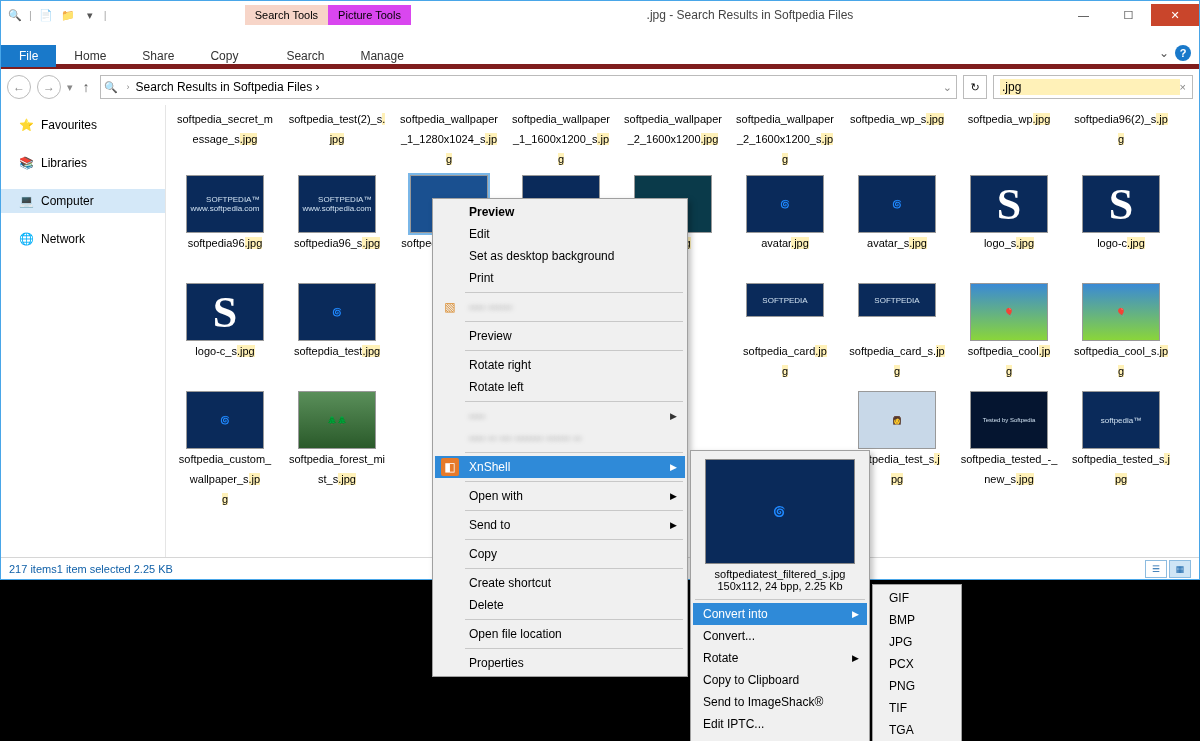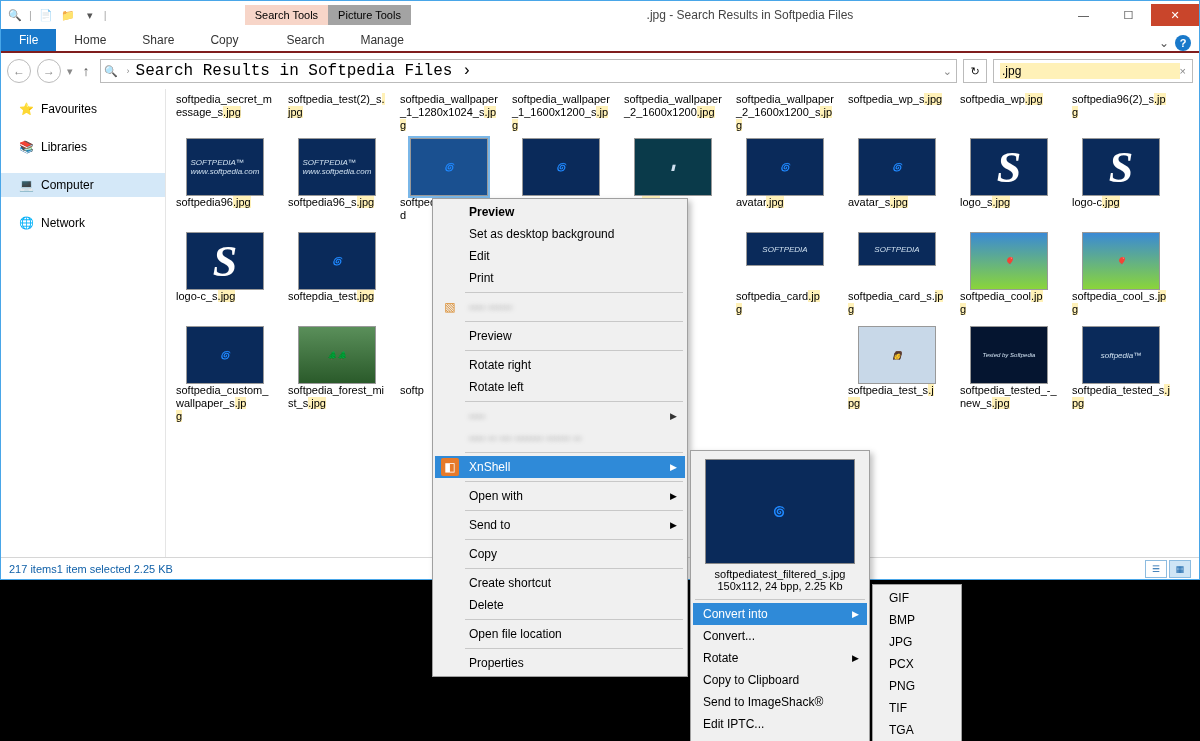--- a/index.html
+++ b/index.html
@@ -5,59 +5,59 @@
 * { box-sizing: border-box; margin: 0; padding: 0; }
 body { font-family: "Segoe UI", Tahoma, sans-serif; font-size: 11px; background: #000; width: 1200px; height: 741px; overflow: hidden; position: relative; }
 .window { width: 1200px; height: 580px; background: #fff; display: flex; flex-direction: column; border: 1px solid #49a6e8; }
 .titlebar { height: 28px; background: #fff; display: flex; align-items: center; }
 .qat { display: flex; align-items: center; gap: 6px; padding-left: 6px; }
 .qat-icon { width: 16px; height: 16px; display: flex; align-items: center; justify-content: center; color: #555; }
 .qat-sep { color: #aaa; }
 .tools-tabs { display: flex; margin-left: 138px; }
 .tools-tab { padding: 4px 10px; font-size: 11px; }
 .tools-tab.search { background: #f7d5c8; }
-.tools-tab.picture { background: #a3a3a3; }
+.tools-tab.picture { background: #d946ef; }
 .title-center { flex: 1; text-align: center; font-size: 12px; color: #444; padding-left: 28px; }
 .winbtns { display: flex; }
 .winbtn { width: 45px; height: 22px; display: flex; align-items: center; justify-content: center; font-size: 11px; color: #333; }
 .winbtn.close { background: #c9452b; color: #fff; width: 48px; }
-.ribbon-tabs { height: 24px; display: flex; align-items: flex-end; border-bottom: 2px solid #7f1d1d; font-size: 12px; }
+.ribbon-tabs { height: 24px; display: flex; align-items: flex-start; border-bottom: 5px solid #7f1d1d; font-size: 12px; margin-top: 16px; }
 .file-tab { background: #1979ca; color: #fff; padding: 4px 18px; display: flex; align-items: center; }
 .rtab { padding: 4px 18px; display: flex; align-items: center; color: #333; }
 .ribbon-right { margin-left: auto; display: flex; align-items: center; gap: 6px; padding-right: 8px; }
 .chevron { color: #555; }
 .help-icon { width: 16px; height: 16px; border-radius: 50%; background: #1979ca; color: #fff; display: flex; align-items: center; justify-content: center; font-size: 11px; font-weight: bold; }
 .addrbar { height: 36px; display: flex; align-items: center; gap: 6px; padding: 0 6px; }
 .navbtn { width: 24px; height: 24px; border: 1px solid #bbb; border-radius: 50%; display: flex; align-items: center; justify-content: center; color: #888; font-size: 12px; }
 .up-arrow { color: #555; font-size: 14px; padding: 0 4px; }
 .addr-input { flex: 1; height: 24px; border: 1px solid #bbb; display: flex; align-items: center; padding: 0 4px; gap: 6px; background: #fff; }
 .addr-icon { width: 16px; }
-.addr-text { flex: 1; font-size: 16px; font-family: Liberation Mono, monospace; }
+.addr-text { flex: 1; font-size: 12px; }
 .refresh { width: 24px; height: 24px; border: 1px solid #bbb; display: flex; align-items: center; justify-content: center; }
 .search-box { width: 200px; height: 24px; border: 1px solid #bbb; display: flex; align-items: center; padding: 0 6px; background: #fff; }
 .search-text { flex: 1; font-size: 12px; background: #fff1b8; padding: 1px 2px; }
 .search-x { color: #888; }
 .body { flex: 1; display: flex; overflow: hidden; }
 .sidebar { width: 165px; border-right: 1px solid #e5e5e5; padding-top: 8px; }
 .side-item { display: flex; align-items: center; gap: 6px; padding: 4px 10px 4px 18px; font-size: 12px; }
 .side-item.sel { background: #d4e8f8; }
 .side-icon { width: 16px; height: 16px; display: flex; align-items: center; justify-content: center; }
 .side-gap { height: 14px; }
 .content { flex: 1; overflow: hidden; position: relative; padding: 4px 10px; }
 .row { display: flex; gap: 14px; }
 .row-labels { display: flex; gap: 14px; margin-bottom: 2px; }
-.item { width: 98px; display: flex; flex-direction: column; align-items: center; text-align: left; font-style: italic; }
+.item { width: 98px; display: flex; flex-direction: column; align-items: center; text-align: right; }
 .thumb { width: 78px; height: 58px; background: #0a2a5a; display: flex; align-items: center; justify-content: center; color: #cfe0f0; font-size: 8px; font-family: Arial; border: 1px solid #999; overflow: hidden; }
 .thumb.sel { outline: 2px solid #7ab7e8; background-color: #1a5090; }
 .thumb.s-letter { font-size: 44px; font-weight: bold; font-family: Georgia, serif; color: #fff; }
 .thumb.forest { background: linear-gradient(#5a8f5a, #2a5a2a); }
 .thumb.cool { background: linear-gradient(#3a8ad5, #8ad53a); }
 .thumb.lady { background: #c8d8e8; }
 .thumb.tested { background: #051530; }
-.label { width: 98px; font-size: 11px; line-height: 13px; word-break: break-all; }
+.label { width: 98px; font-size: 11px; line-height: 20px; text-align: center; word-break: break-all; }
 .hl { background: #fff1b8; }
 .statusbar { height: 22px; border-top: 1px solid #d6d6d6; display: flex; align-items: center; padding: 0 8px; font-size: 11px; color: #1060a8; }
 .viewbtns { margin-left: auto; display: flex; gap: 2px; }
 .viewbtn { width: 22px; height: 18px; border: 1px solid #8dbce0; display: flex; align-items: center; justify-content: center; font-size: 9px; }
 .viewbtn.active { background: #cfe5f5; }
 
 .ctxmenu { position: absolute; background: #f0f0f0; border: 1px solid #a0a0a0; box-shadow: 3px 3px 6px rgba(0,0,0,0.25); font-size: 12px; min-width: 256px; padding: 2px; }
 .ctxmenu .mi { padding: 4px 28px 4px 34px; display: flex; align-items: center; position: relative; white-space: nowrap; }
 .ctxmenu .mi.bold { font-weight: bold; }
 .ctxmenu .mi.hl-sel { background: #2f8ad8; color: #fff; }
@@ -281,22 +281,22 @@
     <span>1 item selected   2.25 KB</span>
     <div class="viewbtns">
       <div class="viewbtn">☰</div>
       <div class="viewbtn active">▦</div>
     </div>
   </div>
 </div>
 
 <div class="ctxmenu" style="left:432px; top:198px;">
   <div class="mi bold">Preview</div>
+  <div class="mi">Edit</div>
   <div class="mi">Set as desktop background</div>
-  <div class="mi">Edit</div>
   <div class="mi">Print</div>
   <div class="sep"></div>
   <div class="mi blur">
       <span class="mi-icon" style="color:#da8a2a;text-shadow:none">▧</span>
       <span>---- ------</span>
     </div>
   <div class="sep"></div>
   <div class="mi">Preview</div>
   <div class="sep"></div>
   <div class="mi">Rotate right</div>

